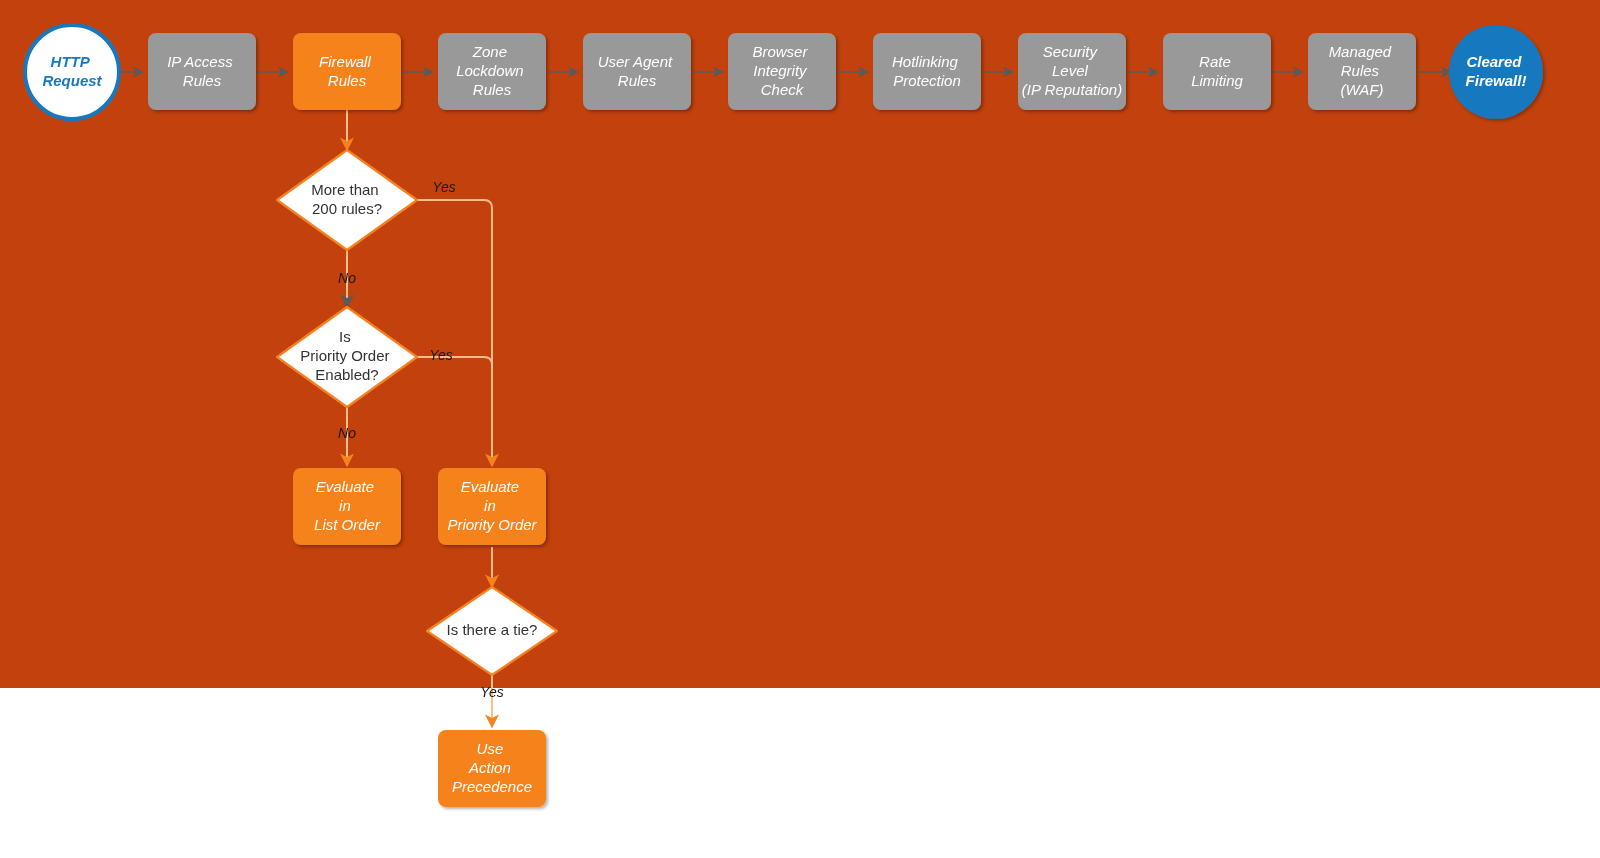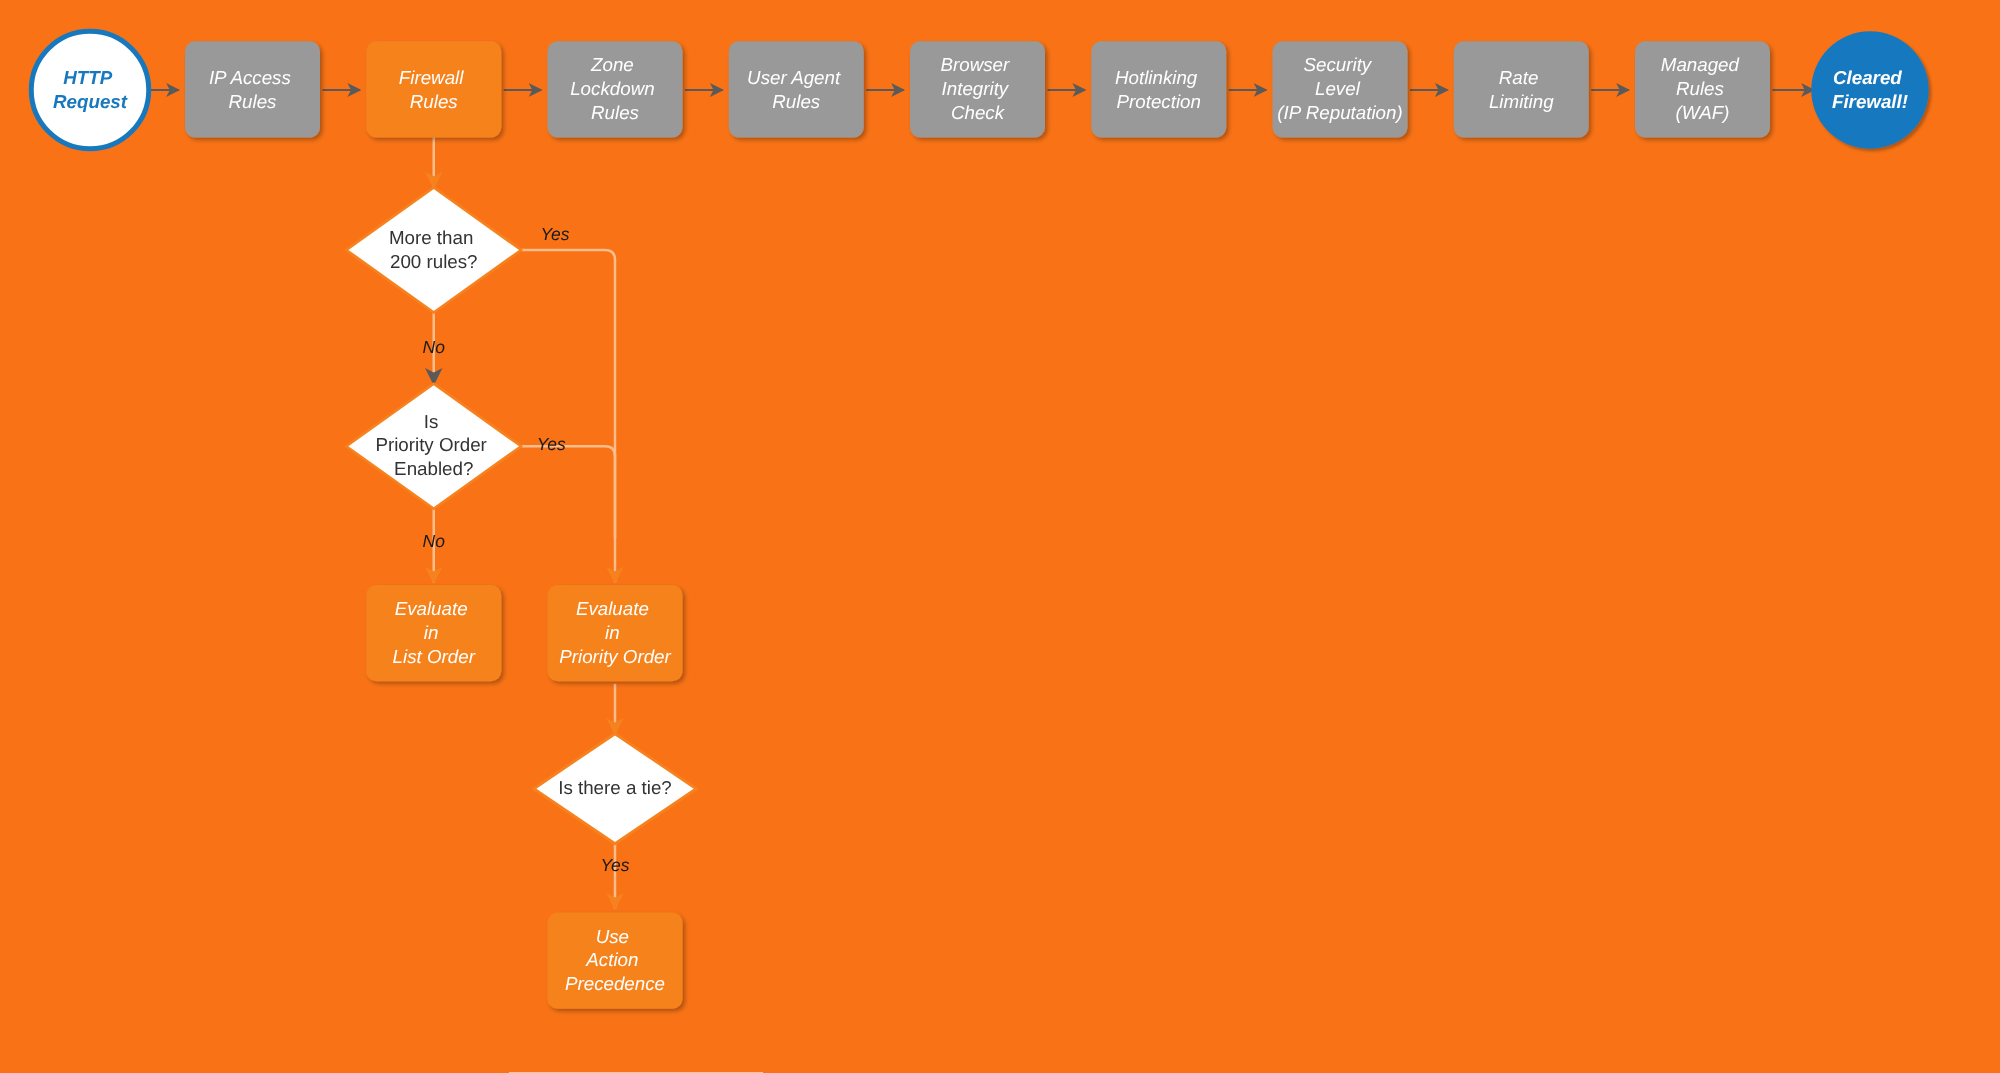--- a/index.html
+++ b/index.html
@@ -9,22 +9,22 @@
   }
   body {
     width: 1600px;
     height: 858px;
     overflow: hidden;
     font-family: "Liberation Sans", sans-serif;
   }
   #canvas {
     position: relative;
     width: 1600px;
-    height: 858px;
-    background: #f97316;
+    height: 688px;
+    background: #c2410c;
   }
   svg.diagram {
     position: absolute;
     top: 0;
     left: 0;
     width: 1600px;
     height: 858px;
   }
   .node-label {
     font-family: "Liberation Sans", sans-serif;

